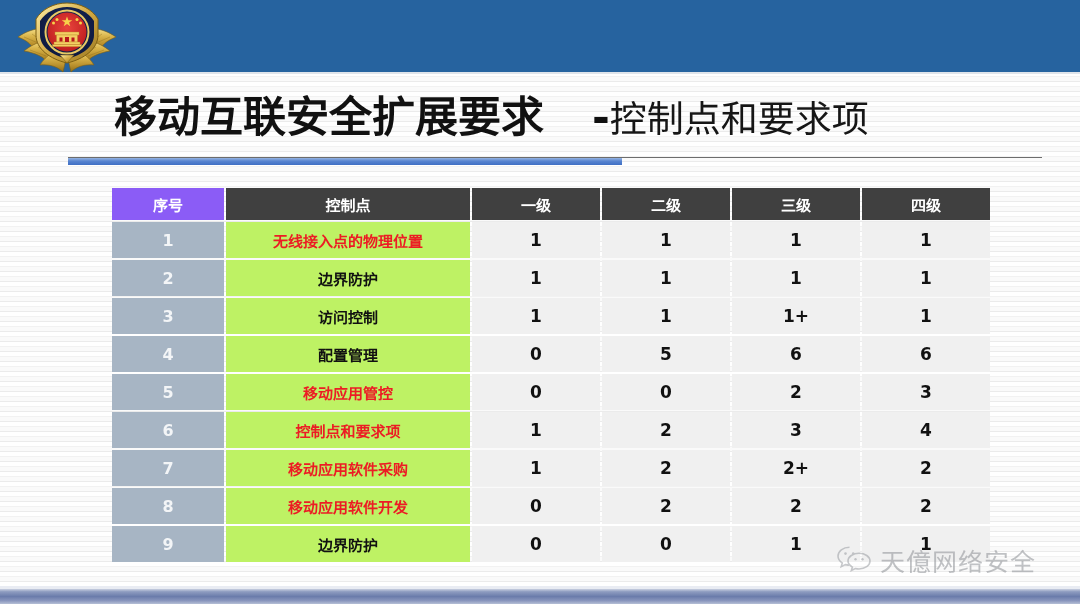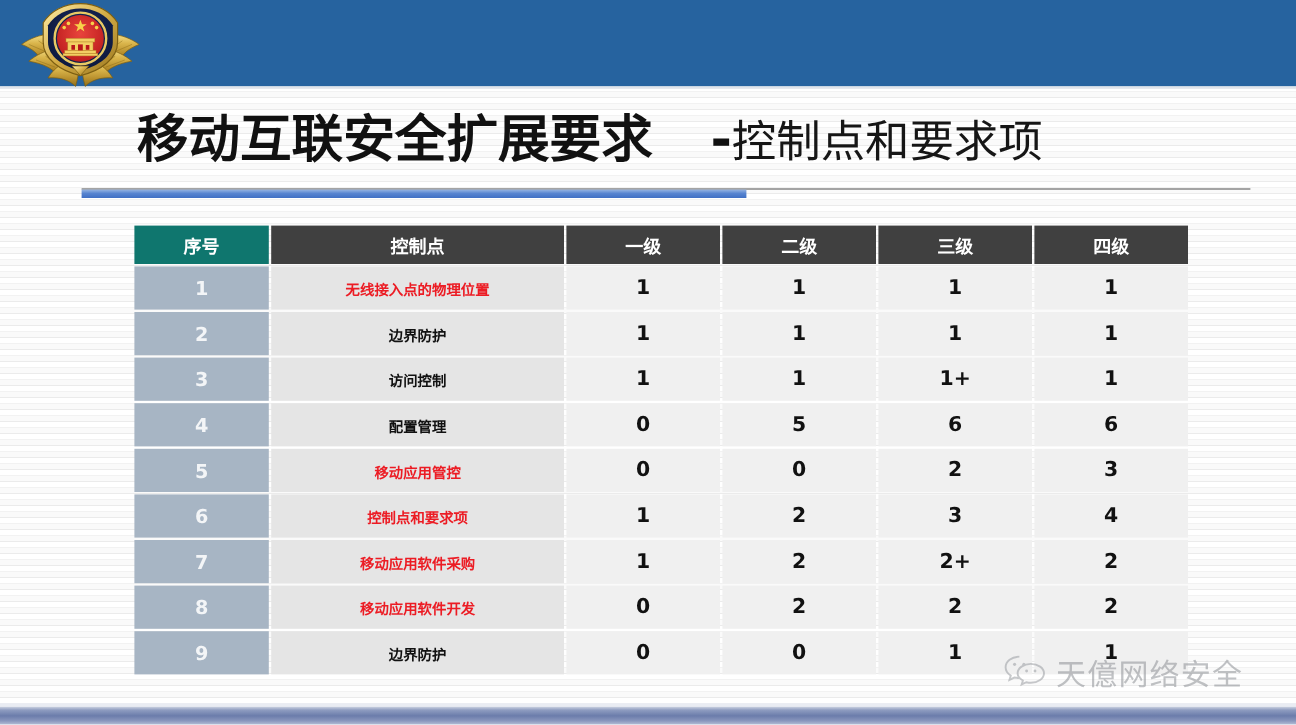--- a/index.html
+++ b/index.html
@@ -140,33 +140,33 @@
   col.c-name  { width: 244px; }
   col.c-lvl   { width: 128px; }
 
   thead th {
     background: #404040;
     color: #ffffff;
     font-weight: bold;
     font-size: 15.5px;
     height: 34px;
   }
-  thead th.idx-head { background: #0f766e; }
+  thead th.idx-head { background: #8b5cf6; }
 
   tbody td.idx {
     background: #a7b5c4;
     color: #f3f5f7;
     font-weight: bold;
     font-size: 16px;
   }
   tbody td.name {
-    background: #e5e5e5;
+    background: #bef264;
     color: #111111;
     font-weight: bold;
-    font-size: 12px;
+    font-size: 15px;
     text-align: center;
   }
   tbody td.name.hl {
     color: #ec1c24;
   }
   tbody td.val {
     background: #f0f0f0;
     color: #111111;
     font-weight: bold;
     font-size: 17px;

